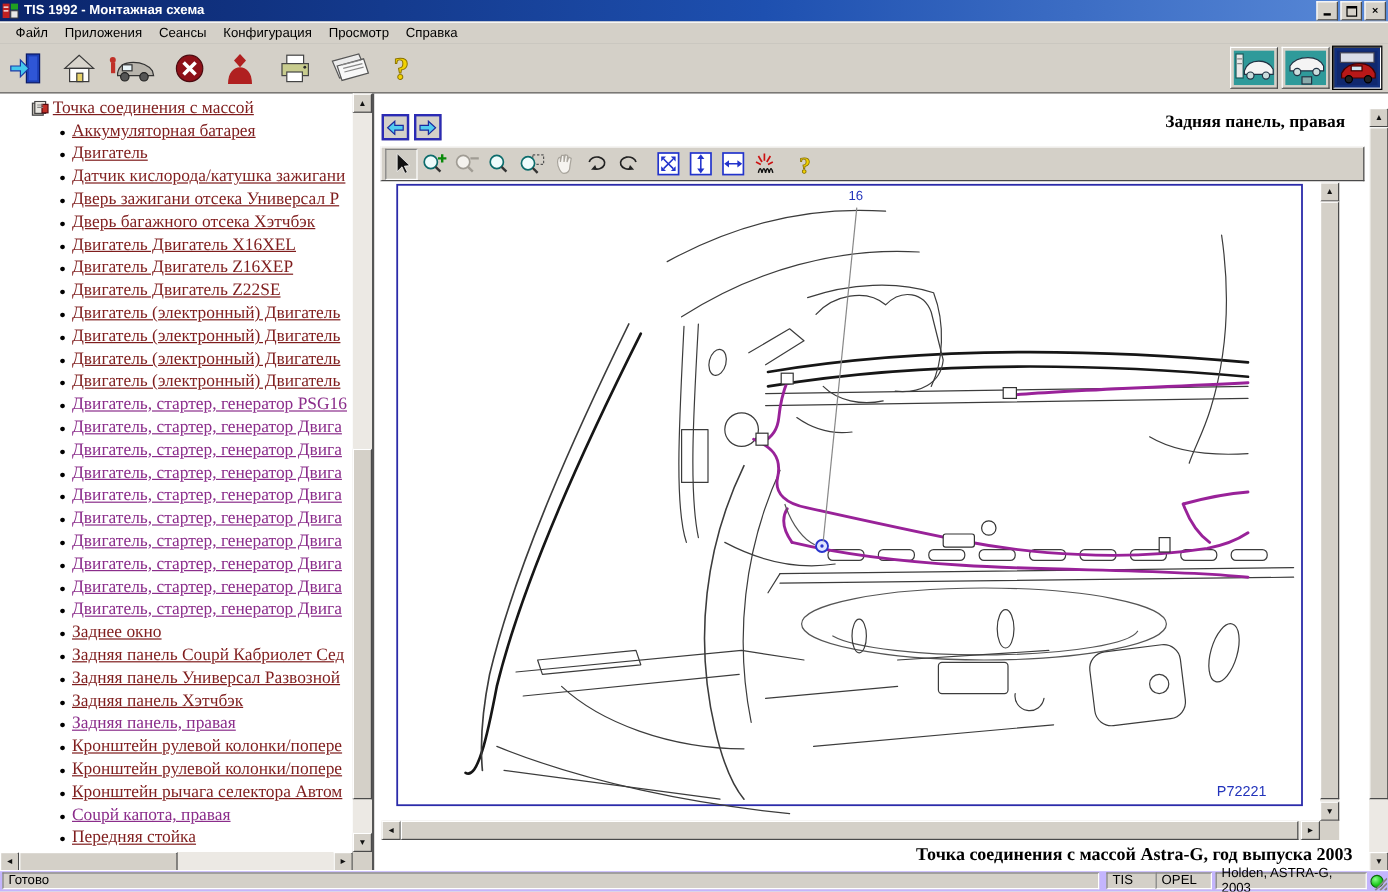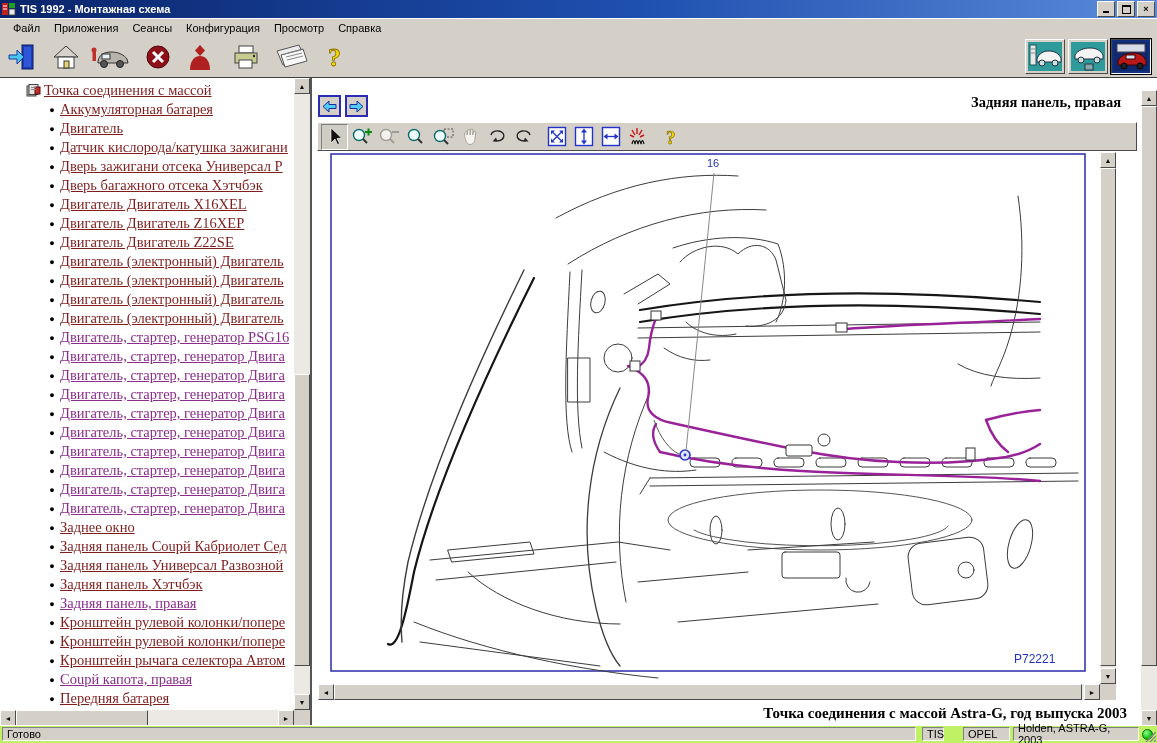--- a/index.html
+++ b/index.html
@@ -65,21 +65,21 @@
     display:flex;align-items:center;padding-left:3px;}
   .tool{width:25px;height:24px;display:flex;align-items:center;justify-content:center;flex:none;
     border:1px solid transparent;}
   .tool.active{border-color:#808080 #ffffff #ffffff #808080;background:#cfccc4;}
   .tool-gap{width:6px;flex:none;}
   .viewport{position:absolute;left:6px;top:74px;width:782px;height:532px;background:#fff;}
   .caption{position:absolute;top:627px;right:30px;font-family:"Liberation Serif",serif;
     font-size:15px;font-weight:bold;white-space:nowrap;}
 
   
-  .statusbar{position:absolute;left:0;bottom:0;right:0;height:17px;background:#bef264;border-top:1px solid #fff;}
+  .statusbar{position:absolute;left:0;bottom:0;right:0;height:17px;background:#c4b5fd;border-top:1px solid #fff;}
   .status-cell{position:absolute;top:1px;height:14px;box-sizing:border-box;
     border:1px solid;border-color:#808080 #ffffff #ffffff #808080;
     padding:0 4px;display:flex;align-items:center;background:#d4d0c8;}
   .status-dot{position:absolute;left:1142px;top:3px;width:11px;height:11px;border-radius:50%;
     background:radial-gradient(circle at 35% 30%,#8cff8c,#17c617 60%,#0a7a0a);border:1px solid #0a6a0a;box-sizing:border-box;}
   .grip{position:absolute;right:1px;bottom:1px;width:13px;height:13px;}
 </style>
 </head>
 <body>
 
@@ -340,21 +340,21 @@
         <div class="tree-row">
           <span class="bullet" style="font-size: 9px;">●</span>
           <a class="tree-link">Кронштейн рычага селектора Автом</a>
         </div>
         <div class="tree-row">
           <span class="bullet" style="font-size: 9px;">●</span>
           <a class="tree-link visited">Coupй капота, правая</a>
         </div>
         <div class="tree-row">
           <span class="bullet" style="font-size: 9px;">●</span>
-          <a class="tree-link">Передняя батарея</a>
+          <a class="tree-link">Передняя стойка</a>
         </div>
       </div>
 
     <div class="sb" style="left:294px;top:0;width:16px;height:632px;">
       <div class="sb-btn" style="top:0;left:0;">▲</div>
       <div class="sb-thumb" style="left:0;top:296px;width:16px;height:292px;"></div>
       <div class="sb-btn" style="bottom:0;left:0;">▼</div>
     </div>
 
     <div class="sb" style="left:0;top:632px;width:294px;height:16px;">
@@ -587,21 +587,21 @@
       <div class="sb-btn" style="top:0;left:0;">▲</div>
       <div class="sb-thumb" style="left:0;top:16px;width:16px;height:560px;"></div>
       <div class="sb-btn" style="bottom:0;left:0;">▼</div>
     </div>
   </div>
 
   <div class="statusbar">
     <div class="status-cell" style="left:2px;width:914px;">
       <span>Готово</span>
     </div>
-    <div class="status-cell" style="left:922px;width:22px;">
+    <div class="status-cell" style="left:922px;width:56px;">
       <span>TIS</span>
     </div>
     <div class="status-cell" style="left:963px;width:47px;">
       <span>OPEL</span>
     </div>
     <div class="status-cell" style="left:1013px;width:126px;">
       <span>Holden, ASTRA-G, 2003</span>
     </div>
     <span class="status-dot"></span>
     <span class="grip">

